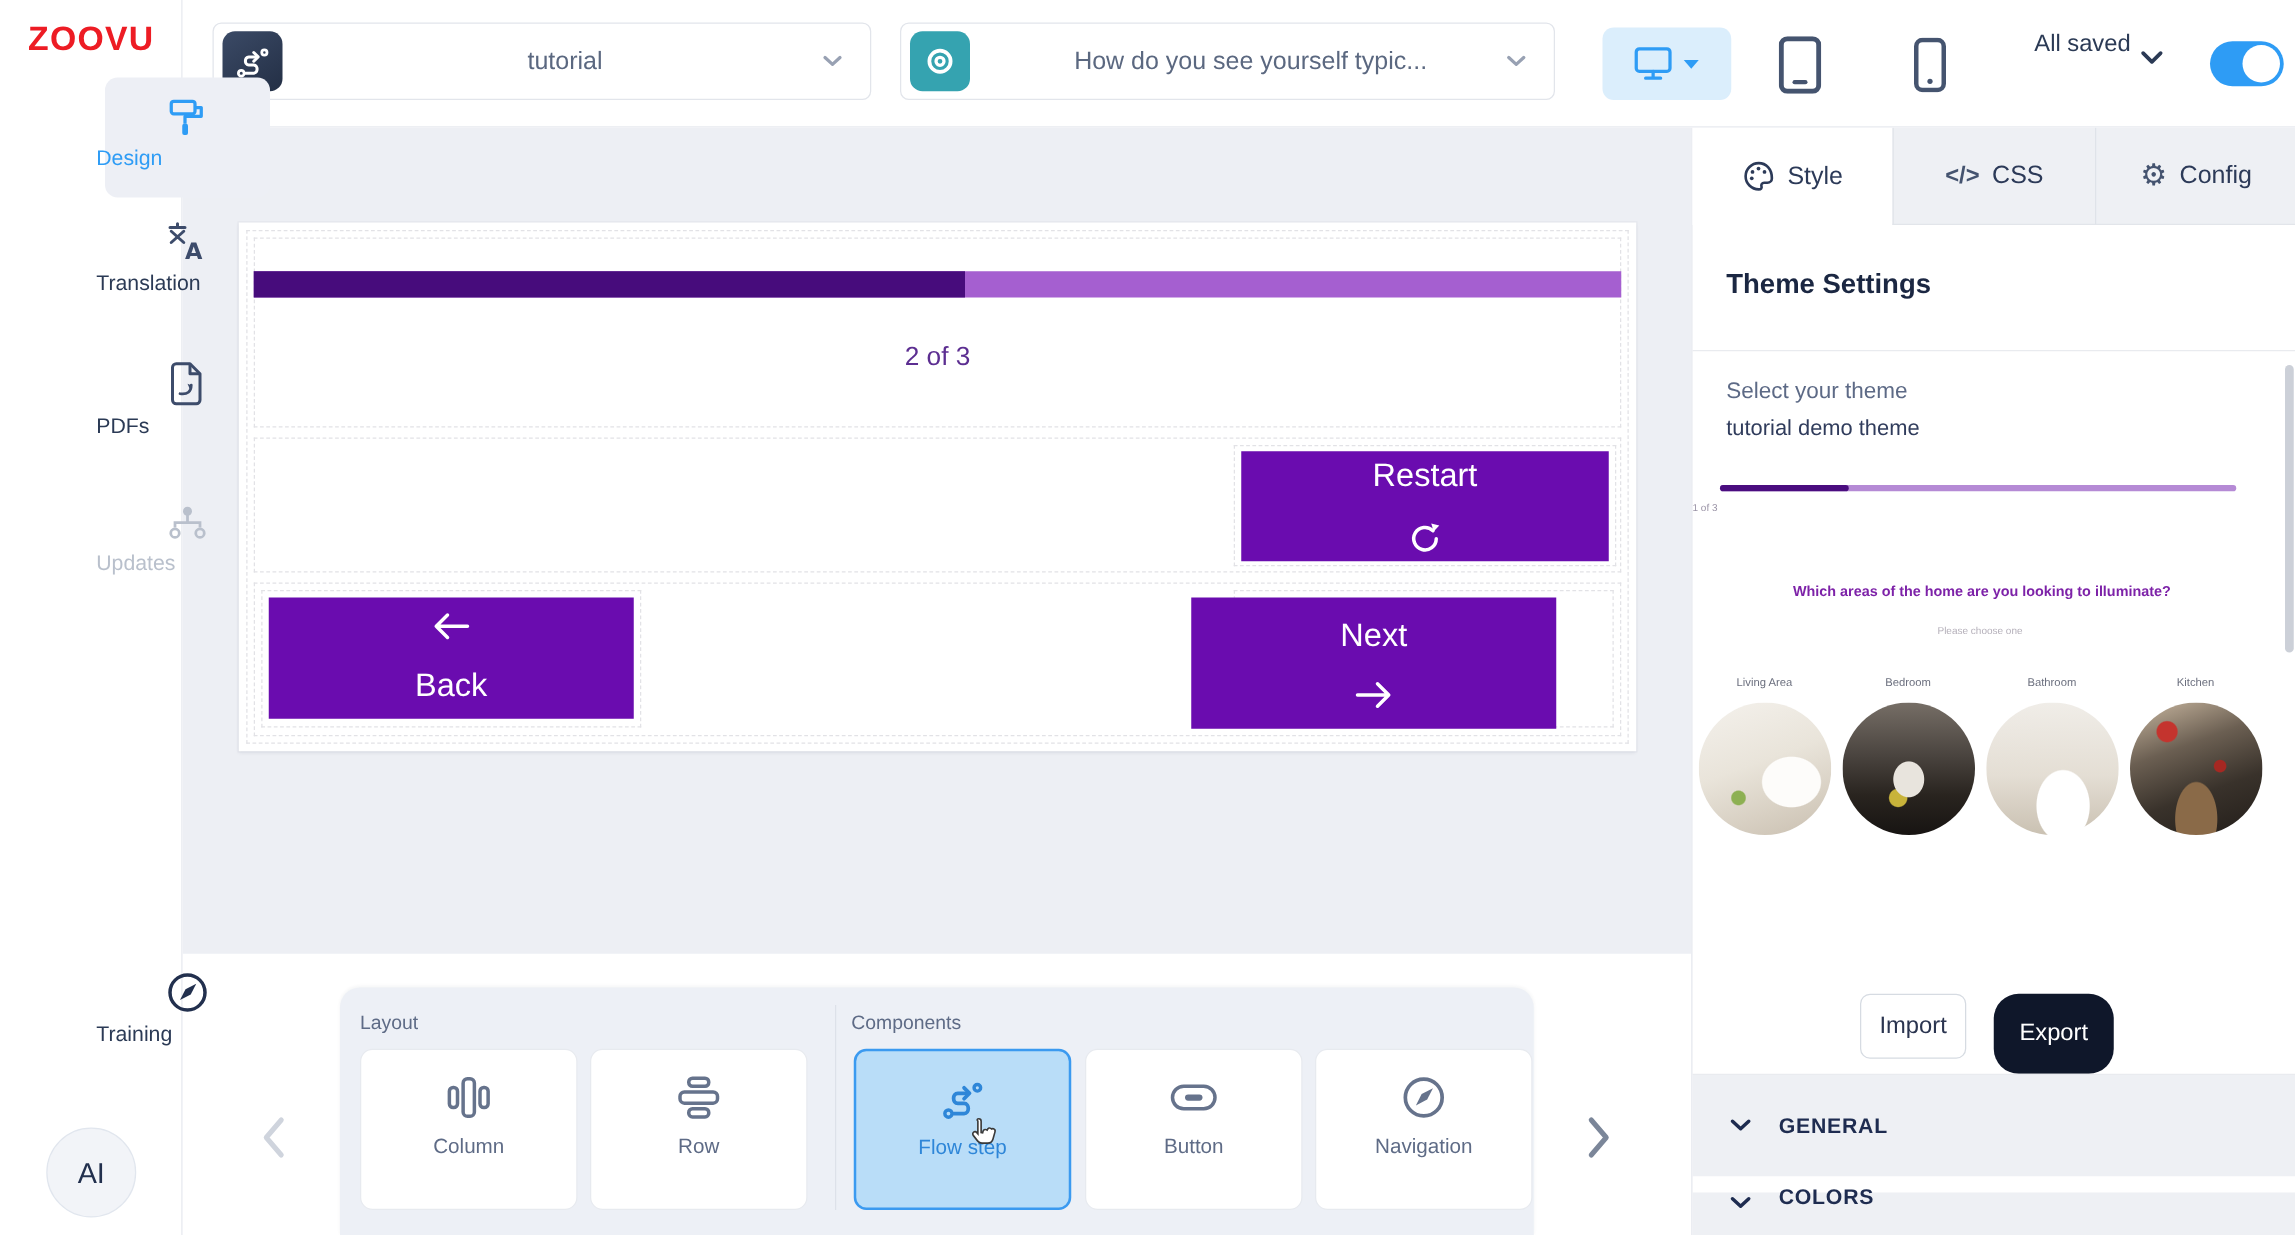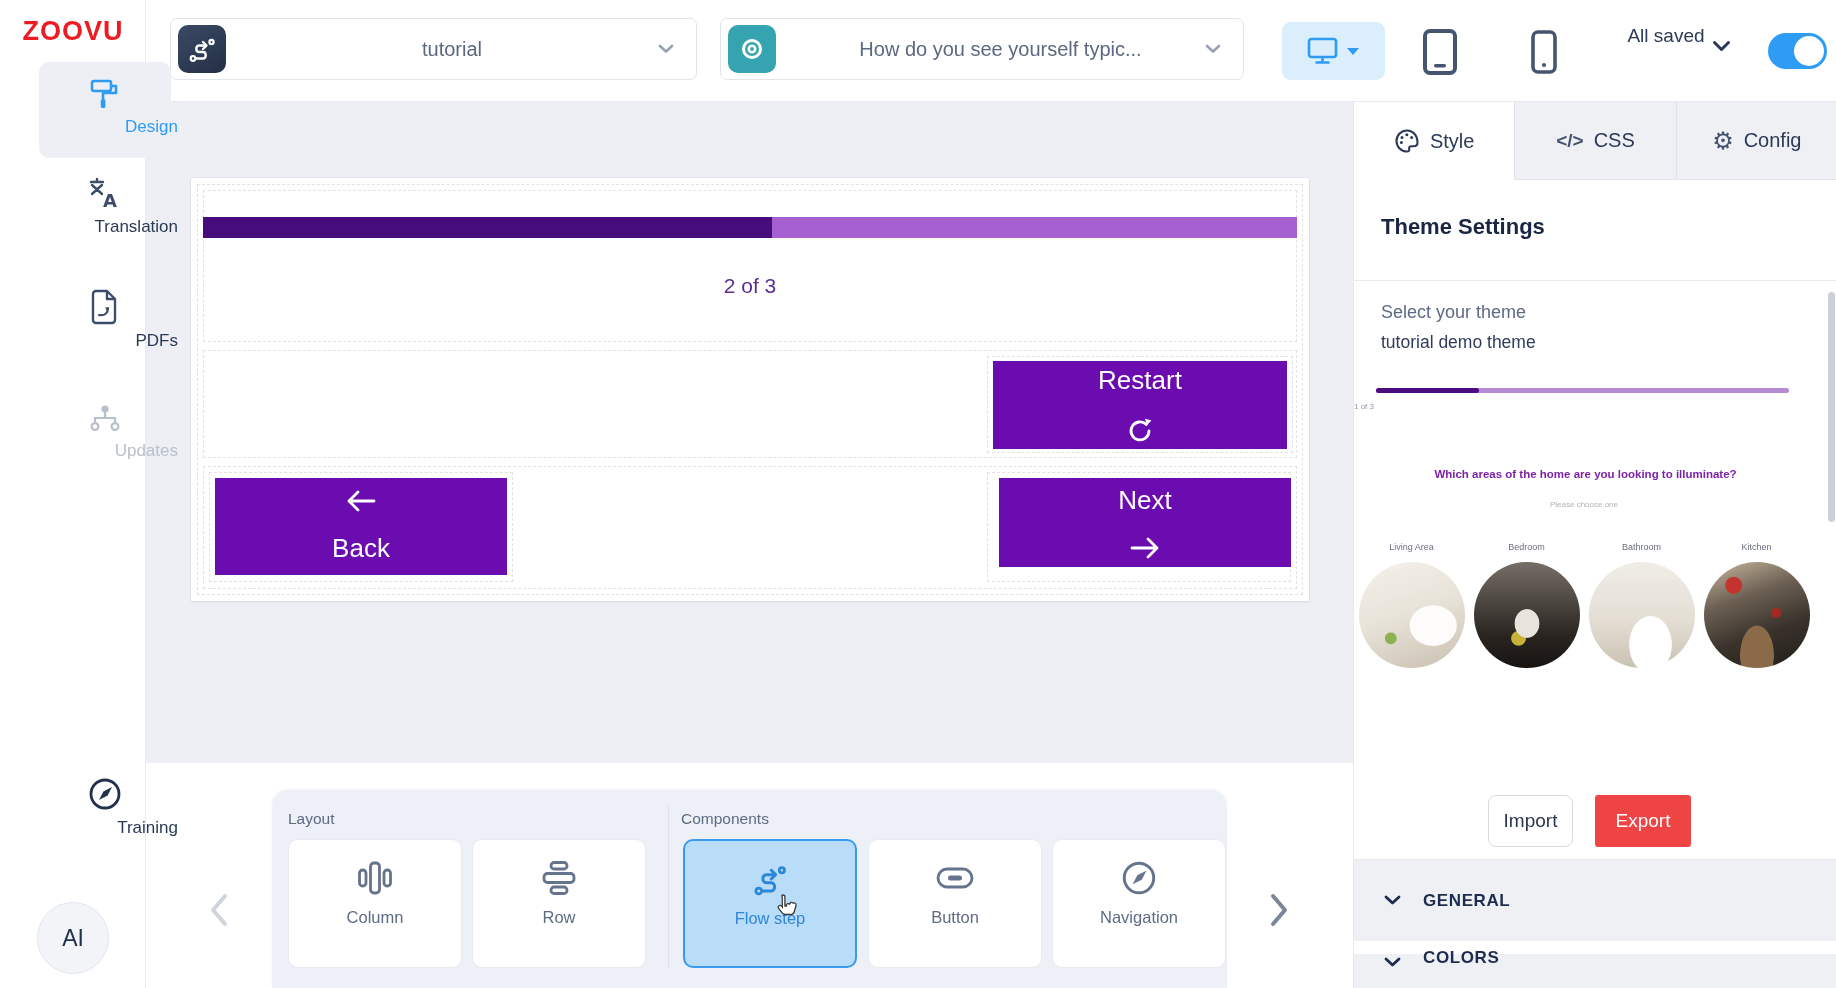--- a/index.html
+++ b/index.html
@@ -5,21 +5,21 @@
   * { margin:0; padding:0; box-sizing:border-box; }
   html,body { width:1836px; height:988px; overflow:hidden;
     font-family:"Liberation Sans","DejaVu Sans",sans-serif; background:#fff; }
   .app { position:relative; width:1836px; height:988px; }
 
   
   .sidebar { position:absolute; left:0; top:0; width:146px; height:988px;
     background:#fff; border-right:1px solid #e8eaef; z-index:5;padding-left:32px; }
   .logo { position:absolute; left:0; top:16px; width:146px; text-align:center;
     font-size:27px; font-weight:900; letter-spacing:1px; color:#ed1c24; }
-  .side-item { position:absolute; width:146px; text-align:right; cursor:pointer; }
+  .side-item { position:absolute; width:146px; text-align:left; cursor:pointer;margin-left:45px; }
   .side-item .lbl { display:block; margin-top:5px; font-size:17px; color:#2b3a55; }
   .side-item.active .block { position:absolute; left:7px; top:-14px; width:132px;
     height:96px; background:#edeff5; border-radius:10px; z-index:-1; }
   .side-item.active .lbl { color:#2e9cf5; }
   .side-item.disabled .lbl { color:#b9c0cc; }
   .avatar { position:absolute; left:37px; top:902px; width:72px; height:72px;
     border-radius:50%; background:#f2f4f8; border:1px solid #e1e6ee;
     display:flex; align-items:center; justify-content:center;
     font-size:23px; color:#22304e; }
 
@@ -119,22 +119,22 @@
     radial-gradient(ellipse at 58% 78%, #ffffff 0 24%, transparent 25%),
     linear-gradient(180deg,#f0ede8 0%,#e4ded4 55%,#cac1b2 100%); }
   .circ.kitchen { background:
     radial-gradient(circle at 28% 22%, #c4342e 0 7%, transparent 8%),
     radial-gradient(circle at 68% 48%, #a62822 0 5%, transparent 6%),
     radial-gradient(ellipse at 50% 88%, #8a6a48 0 22%, transparent 23%),
     linear-gradient(160deg,#cbb9a2 0%,#6b5f52 35%,#39322b 65%,#221d19 100%); }
   .imp-btn { position:absolute; left:134px; top:693px; width:85px; height:52px;
     background:#fff; border:1px solid #d6dbe2; border-radius:8px; font-size:19px;
     color:#2b3550; display:flex; align-items:center; justify-content:center; cursor:pointer; }
-  .exp-btn { position:absolute; left:241px; top:693px; width:96px; height:52px;
-    background:#ef4444; border-radius:3px; font-size:19px; color:#fff;
+  .exp-btn { position:absolute; left:241px; top:693px; width:96px; height:64px;
+    background:#0f172a; border-radius:20px; font-size:19px; color:#fff;
     display:flex; align-items:center; justify-content:center; cursor:pointer; }
   .accordion { position:absolute; left:0; width:483px; background:#eef0f4;
     display:flex; align-items:center; gap:22px; padding-left:30px; cursor:pointer; }
   .accordion .albl { font-size:17px; font-weight:800; letter-spacing:.6px; color:#1e2c50; }
   .scroll-thumb { position:absolute; left:474px; top:190px; width:7px; height:230px;
     border-radius:4px; background:#ccd0d8; }
   svg { display:block; }
 </style>
 </head>
 <body>
@@ -305,21 +305,21 @@
       <div class="dash" style="left:18px;top:294px;width:304px;height:110px"></div>
       <div class="pbtn" style="left:24px;top:300px;width:292px;height:97px">
         <span>
           <svg width="30" height="24" viewBox="0 0 30 24">
             <path d="M12 3L3 12l9 9M3 12h25" fill="none" stroke="#fff" stroke-width="2.8" stroke-linecap="round" stroke-linejoin="round"></path>
           </svg>
         </span>
         <span>Back</span>
       </div>
       <div class="dash" style="left:796px;top:294px;width:304px;height:110px"></div>
-      <div class="pbtn" style="left:808px;top:300px;width:292px;height:89px">
+      <div class="pbtn" style="left:762px;top:300px;width:292px;height:105px">
         <span>Next</span>
         <span>
           <svg width="30" height="24" viewBox="0 0 30 24">
             <path d="M18 3l9 9-9 9M27 12H2" fill="none" stroke="#fff" stroke-width="2.8" stroke-linecap="round" stroke-linejoin="round"></path>
           </svg>
         </span>
       </div>
     </div>
 
     <div class="toolbar">

